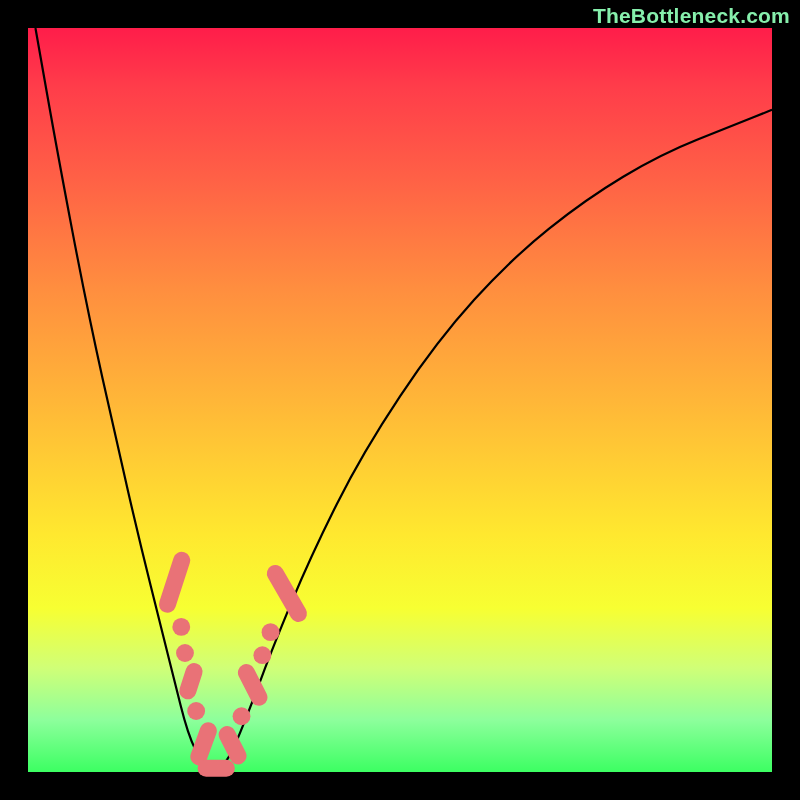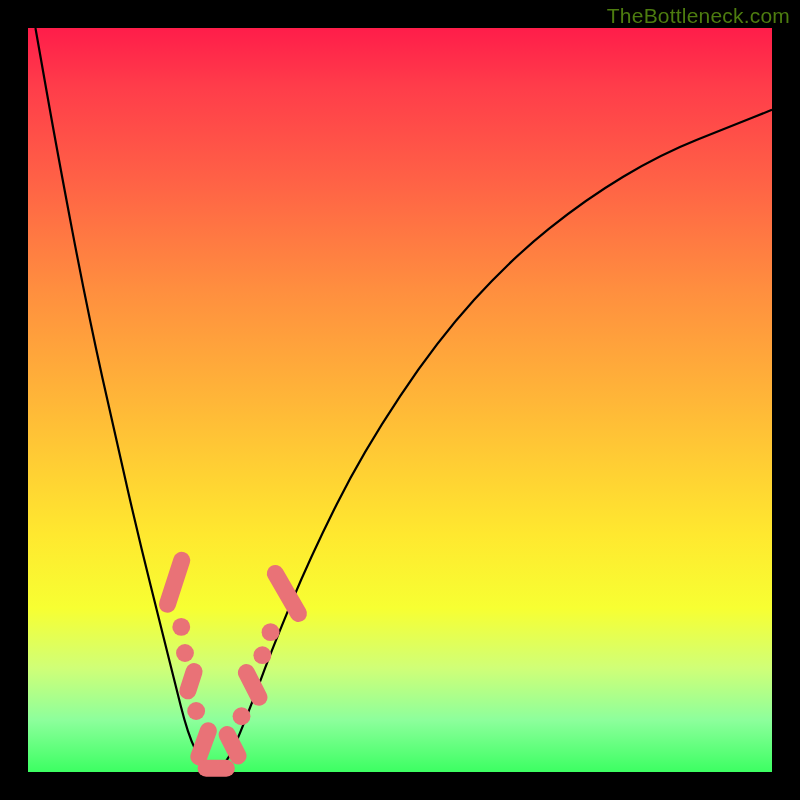--- a/index.html
+++ b/index.html
@@ -32,23 +32,23 @@
       #ffe82f 68%,
       #f7ff32 78%,
       #d0ff77 86%,
       #8dff9c 93%,
       #3cff62 100%);
   }
   .watermark {
     position: absolute;
     top: 4px;
     right: 10px;
-    color: #4d7c0f;
+    color: #86efac;
     font-size: 21px;
-    font-weight: 400;
+    font-weight: 700;
     letter-spacing: 0.2px;
     user-select: none;
   }
   svg.curve {
     position: absolute;
     left: 0; top: 0;
     width: 744px;
     height: 744px;
     overflow: visible;
   }

